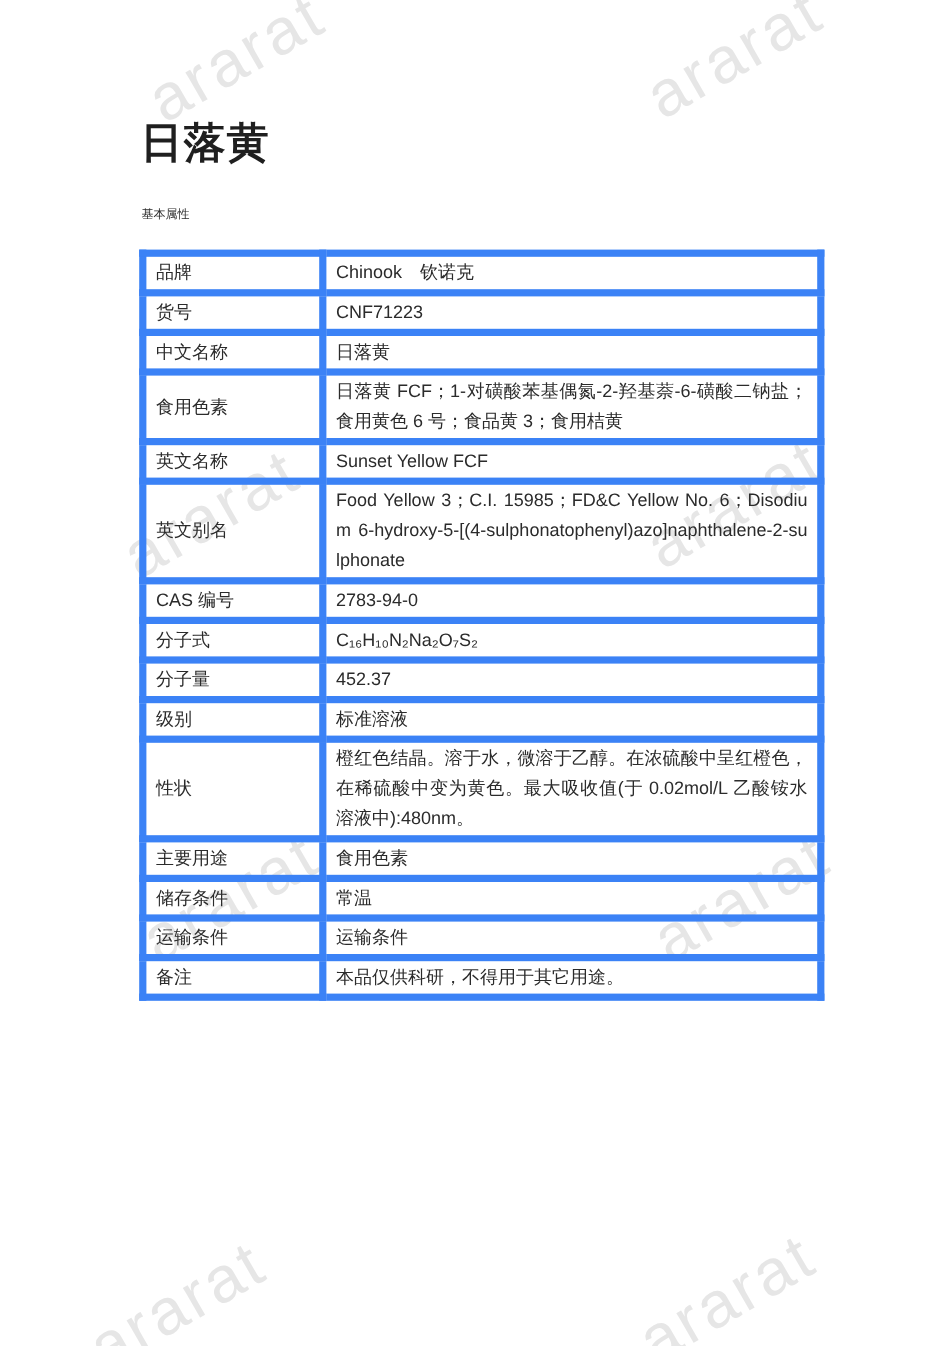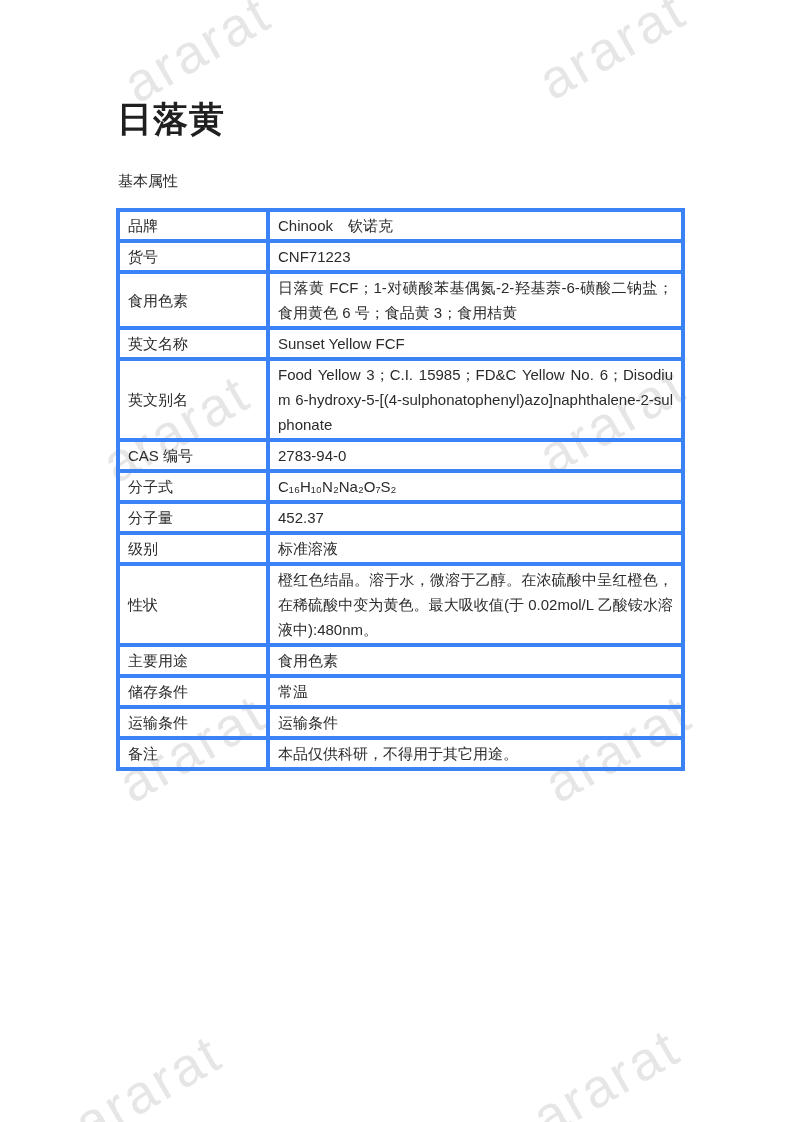--- a/index.html
+++ b/index.html
@@ -42,33 +42,33 @@
     margin: 0;
     font-size: 35px;
     font-weight: bold;
     color: #1f1f1f;
     letter-spacing: 1px;
   }
   .section-heading {
     position: absolute;
     left: 118px;
     top: 172px;
-    font-size: 15px;
+    font-size: 10px;
     color: #2b2b2b;
   }
   table.props {
     position: absolute;
     left: 116px;
     top: 208px;
     width: 565px;
     border-collapse: collapse;
     table-layout: fixed;
   }
   table.props td {
-    border: 4px solid #3b82f6;
+    border: 6px solid #3b82f6;
     font-size: 15px;
     color: #2b2b2b;
     padding: 1px 8px;
     height: 27px;
     line-height: 25px;
     vertical-align: middle;
     background: transparent;
   }
   td.cell-label { width: 150px; text-align: left; white-space: nowrap; overflow: hidden; }
   td.cell-value { width: 415px; text-align: justify; word-break: break-all; }
@@ -97,20 +97,24 @@
         <col style="width:415px">
       </colgroup>
     <tbody>
       <tr>
         <td class="cell-label">品牌</td>
         <td class="cell-value">Chinook　钦诺克</td>
       </tr>
       <tr>
         <td class="cell-label">货号</td>
         <td class="cell-value">CNF71223</td>
+      </tr>
+      <tr>
+        <td class="cell-label">中文名称</td>
+        <td class="cell-value">日落黄</td>
       </tr>
       <tr>
         <td class="cell-label">食用色素</td>
         <td class="cell-value">日落黄 FCF；1-对磺酸苯基偶氮-2-羟基萘-6-磺酸二钠盐；食用黄色 6 号；食品黄 3；食用桔黄</td>
       </tr>
       <tr>
         <td class="cell-label">英文名称</td>
         <td class="cell-value">Sunset Yellow FCF</td>
       </tr>
       <tr>

